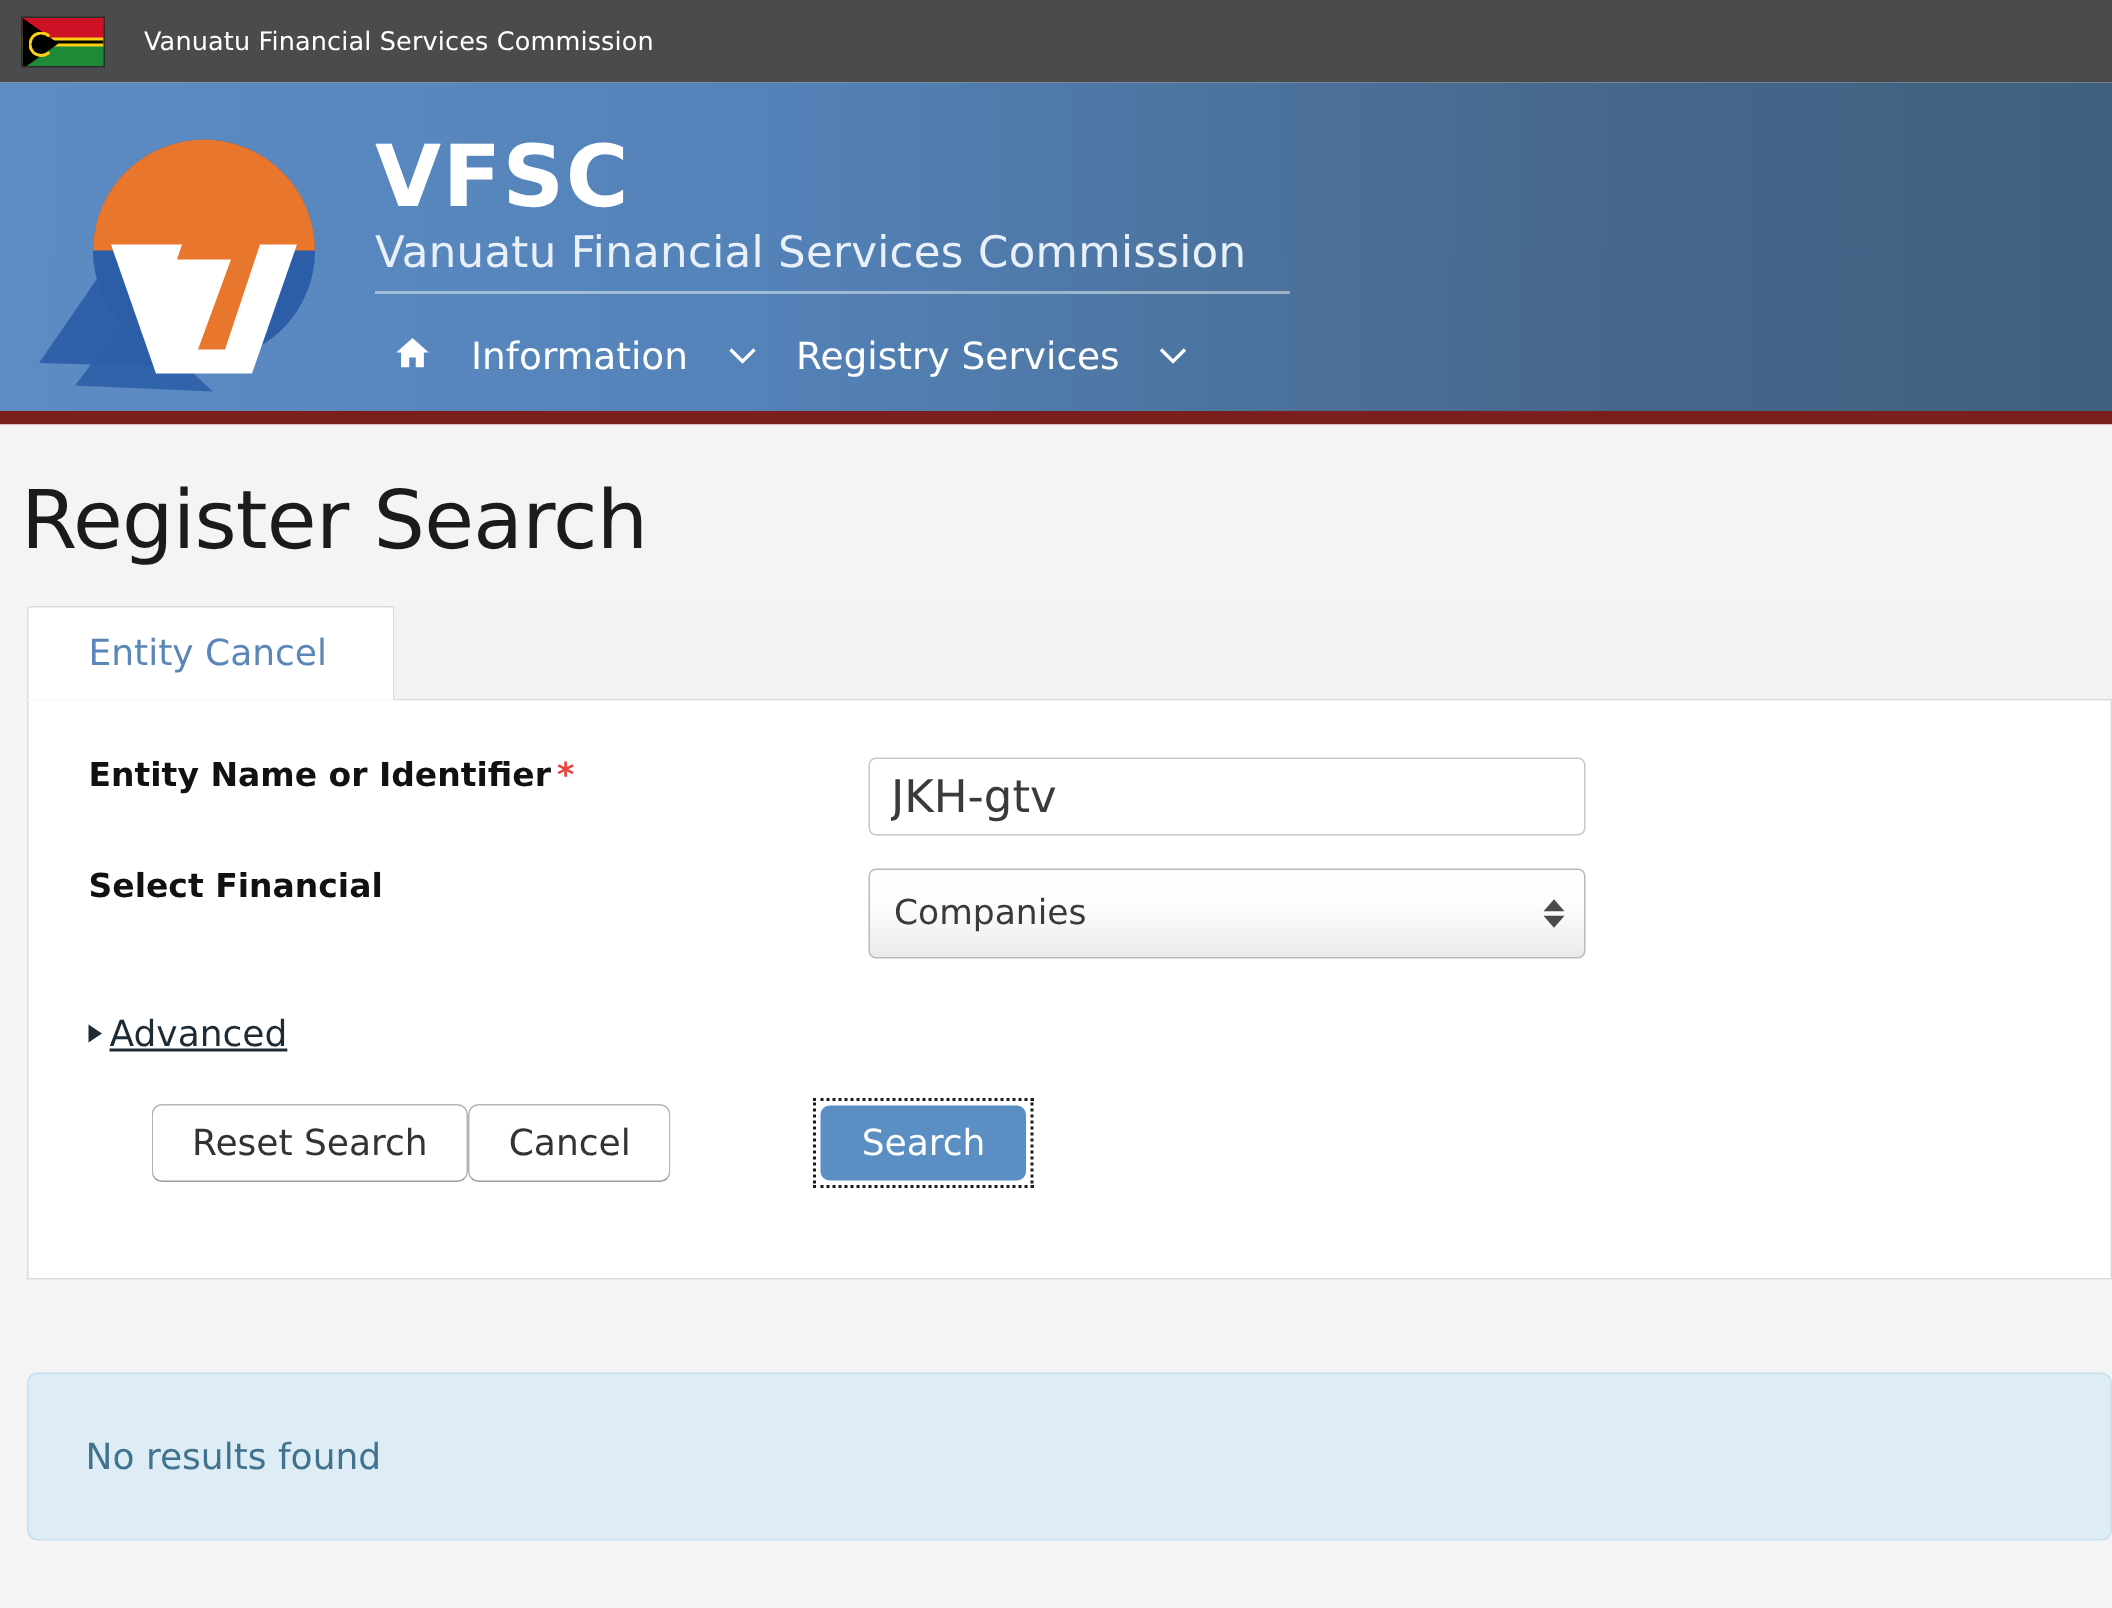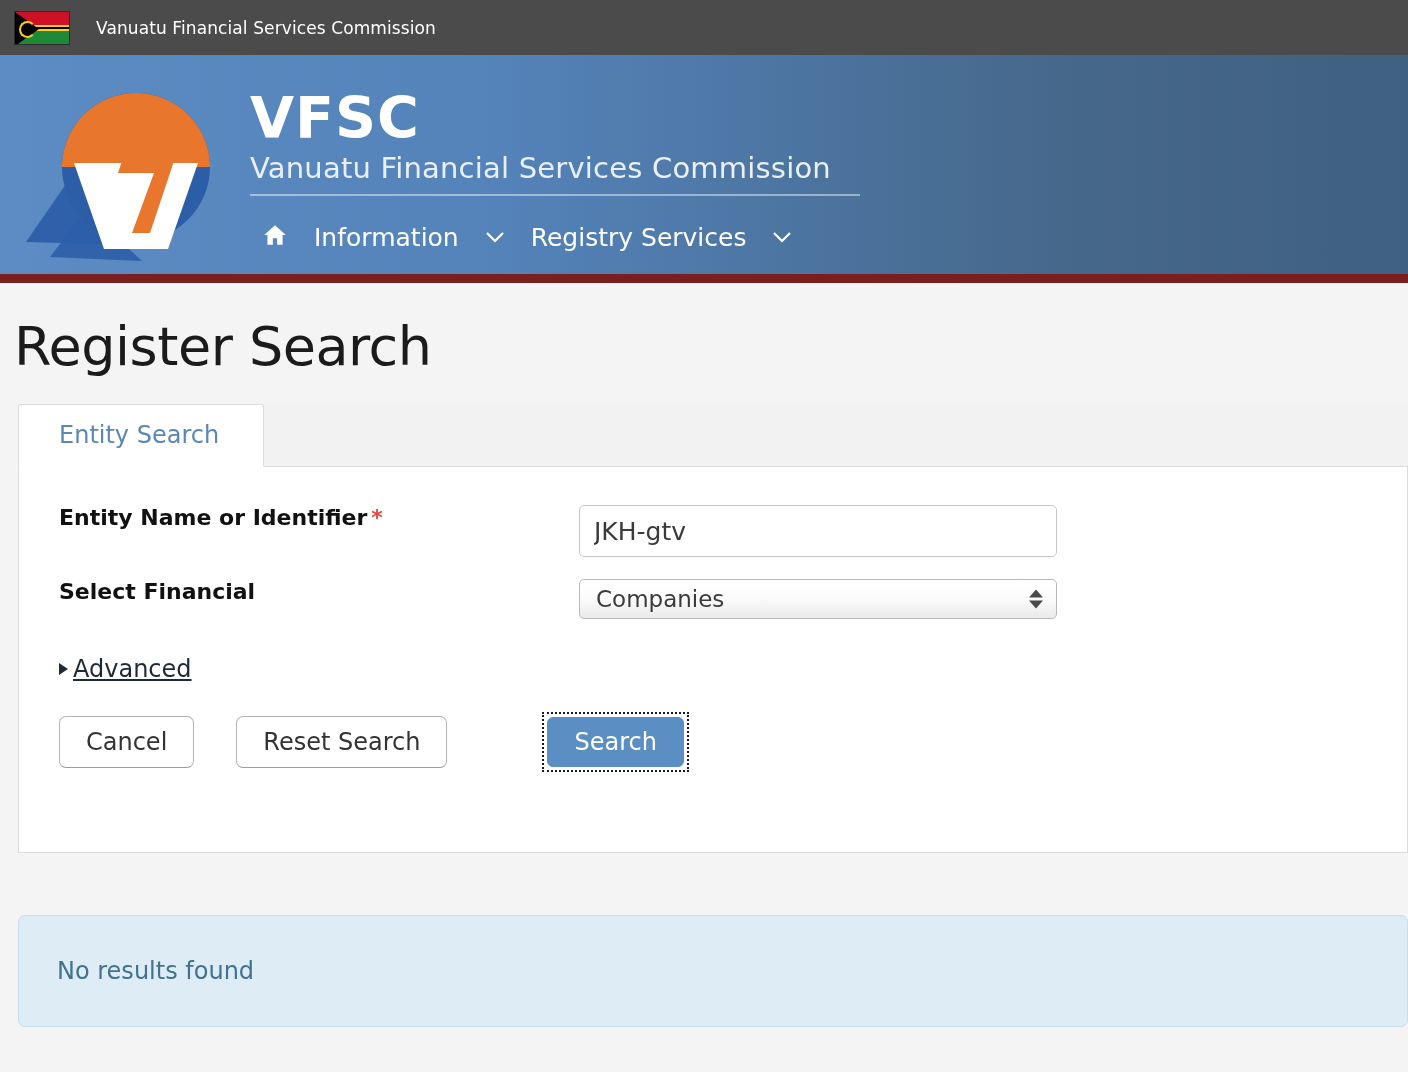--- a/index.html
+++ b/index.html
@@ -211,30 +211,30 @@
     font-weight: 700;
     margin-left: 4px;
   }
   .text-input {
     width: 478px;
     height: 52px;
     box-sizing: border-box;
     border: 1px solid #c7c7c7;
     border-radius: 5px;
     padding: 0 14px;
-    font-size: 25px;
+    font-size: 30px;
     color: #3a3a3a;
     font-family: "DejaVu Sans", "Liberation Sans", sans-serif;
     background: #ffffff;
     outline: none;
   }
   .select-wrap {
     position: relative;
     width: 478px;
-    height: 40px;
+    height: 60px;
     border-radius: 12px;
   }
   .select-box {
     width: 100%;
     height: 100%;
     box-sizing: border-box;
     border: 1px solid #b9b9b9;
     border-radius: 5px;
     background: linear-gradient(to bottom, #ffffff 0%, #fcfcfc 45%, #eaeaea 100%);
     display: flex;
@@ -398,21 +398,21 @@
       </svg>
     </div>
   </div>
 </div>
 
 <div class="page">
 
   <h1 class="page-title">Register Search</h1>
 
   <div class="tabs">
-    <div class="tab-active">Entity Search</div>
+    <div class="tab-active">Entity Cancel</div>
   </div>
 
   <div class="panel">
 
     <div class="form-row">
       <div class="form-label">
         <span>Entity Name or Identifier</span><span class="req">*</span>
       </div>
       <input class="text-input" type="text" value="JKH-gtv" style="">
     </div>
@@ -429,22 +429,22 @@
         </div>
       </div>
     </div>
 
     <div class="advanced-row">
       <span class="adv-tri"></span>
       <span class="adv-link">Advanced</span>
     </div>
 
     <div class="btn-row">
+      <button class="btn btn-reset">Reset Search</button>
       <button class="btn btn-cancel">Cancel</button>
-      <button class="btn btn-reset">Reset Search</button>
       <div class="btn-search-wrap">
         <button class="btn-search">Search</button>
       </div>
     </div>
 
   </div>
 
   <div class="info-box">
     <span class="info-text">No results found</span>
   </div>

